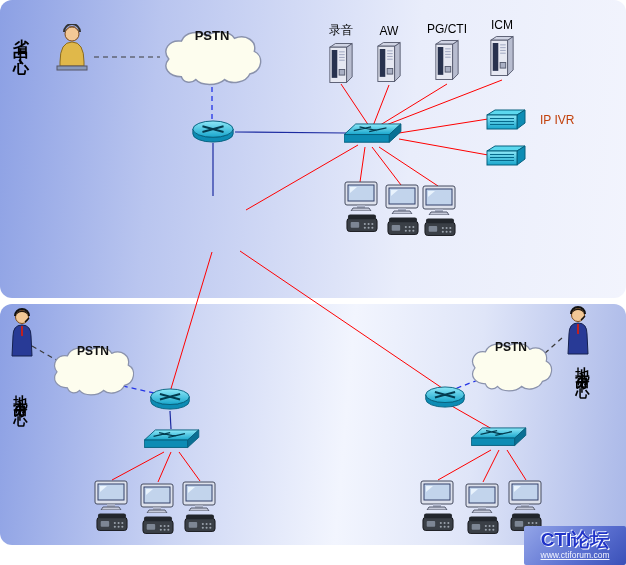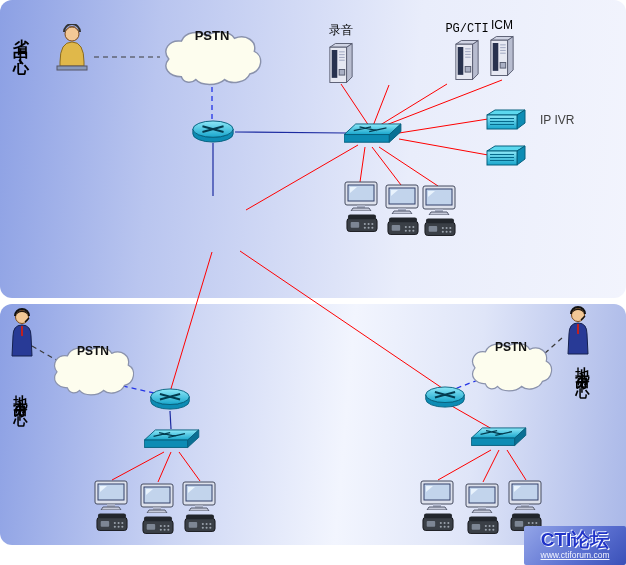--- a/index.html
+++ b/index.html
@@ -17,21 +17,21 @@
   .cloud-label{position:relative;z-index:1;font-size:13px;font-weight:bold;color:#111;}
   .cloud-label.navy{color:#10128a;}
   .vlabel{position:absolute;z-index:3;writing-mode:vertical-rl;text-orientation:upright;
           font-weight:bold;color:#000;}
   .vlabel.big{font-size:16px;letter-spacing:9px;}
   .vlabel.small{font-size:14px;letter-spacing:4px;}
   .server-unit{position:absolute;z-index:3;width:48px;display:flex;flex-direction:column;align-items:center;}
   .srv-label{font-size:12px;color:#000;margin-bottom:2px;white-space:nowrap;}
   .workstation{position:absolute;z-index:3;width:40px;display:flex;flex-direction:column;align-items:center;}
   .workstation .phone{margin-top:2px;}
-  .ivr-label{position:absolute;z-index:3;font-size:12px;color:#404040;}
+  .ivr-label{position:absolute;z-index:3;font-size:12px;color:#c2410c;}
   .watermark-box{position:absolute;left:524px;top:526px;width:102px;height:39px;z-index:4;
     background:linear-gradient(135deg,#93a5e8 0%,#5a6fd0 60%,#3a50b8 100%);
     display:flex;flex-direction:column;align-items:center;justify-content:center;border-radius:2px;}
   .wm-brand{font-size:19px;font-weight:bold;color:#2033c8;line-height:20px;
     text-shadow:1px 1px 0 #ffffff,-1px -1px 0 #dfe6ff;}
   .wm-site{font-size:8.5px;color:#f2f4ff;line-height:11px;text-decoration:underline;}
 </style>
 </head>
 <body>
 
@@ -175,21 +175,27 @@
         <use href="#sym-switch"></use>
       </svg>
   </div>
 
   <div class="server-unit" style="left:317px;top:22px;">
     <div class="srv-label">录音</div>
     <svg width="26" height="44">
         <use href="#sym-server"></use>
       </svg>
   </div>
-  <div class="server-unit" style="left:443px;top:22px;font-family:Liberation Mono, monospace;">
+  <div class="server-unit" style="left:365px;top:24px;">
+    <div class="srv-label">AW</div>
+    <svg width="26" height="44">
+        <use href="#sym-server"></use>
+      </svg>
+  </div>
+  <div class="server-unit" style="left:423px;top:22px;">
     <div class="srv-label">PG/CTI</div>
     <svg width="26" height="44">
         <use href="#sym-server"></use>
       </svg>
   </div>
   <div class="server-unit" style="left:478px;top:18px;">
     <div class="srv-label">ICM</div>
     <svg width="26" height="44">
         <use href="#sym-server"></use>
       </svg>

